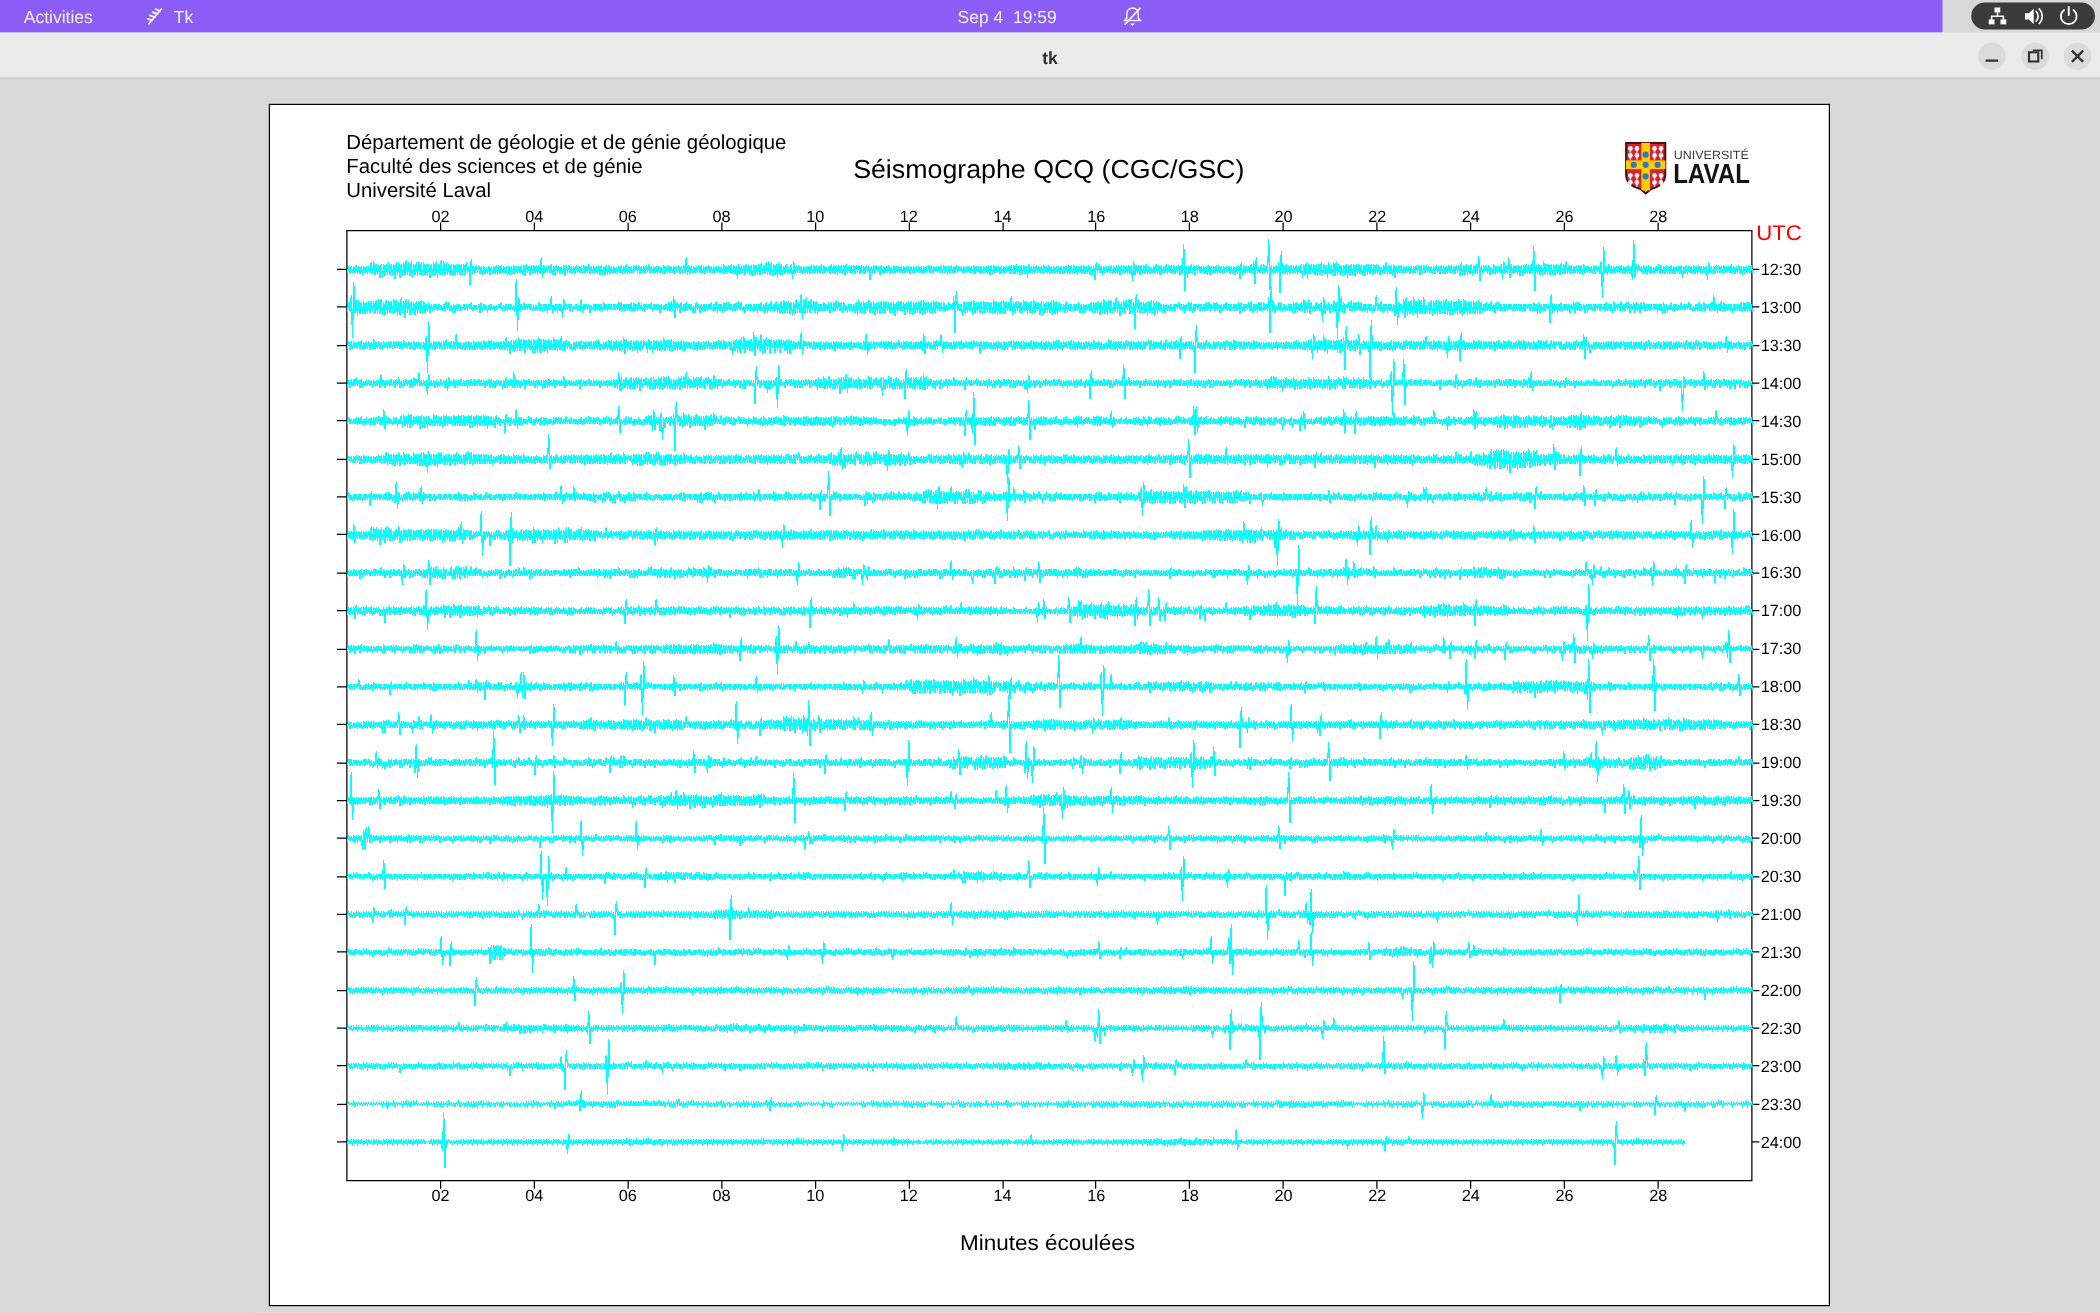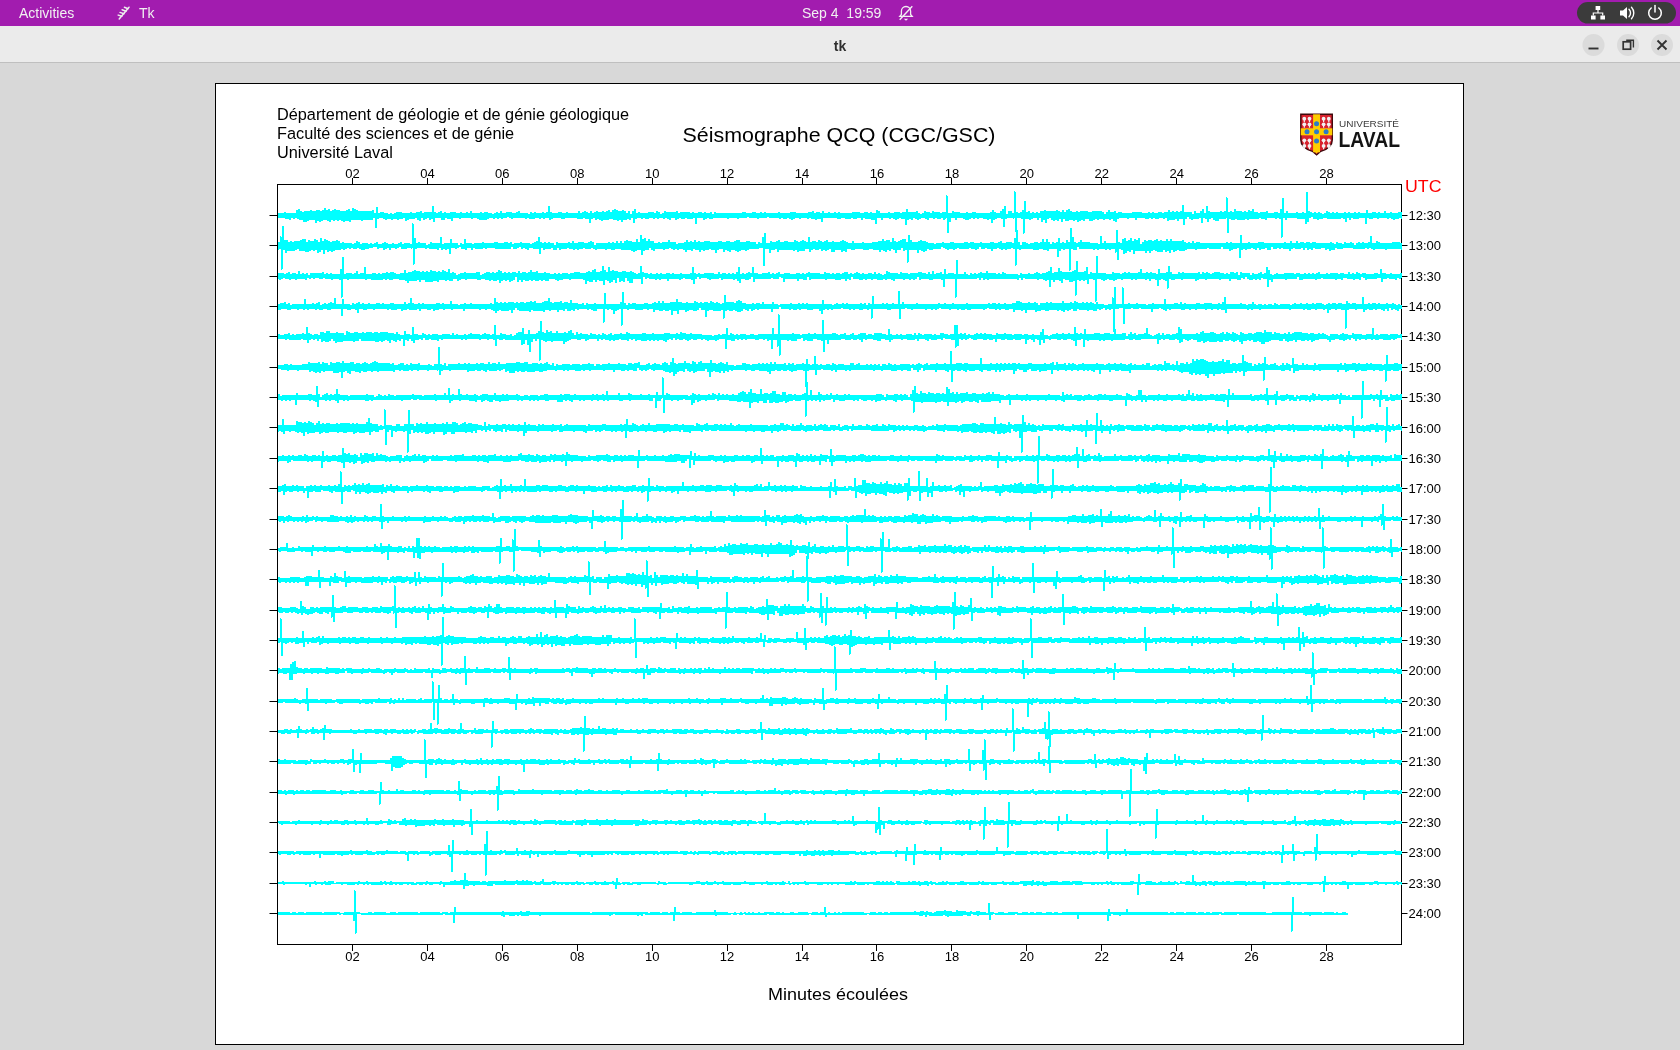--- a/index.html
+++ b/index.html
@@ -1,30 +1,30 @@
 <!DOCTYPE html>
 <html><head><meta charset="utf-8">
 <style>
 * { margin:0; padding:0; box-sizing:border-box; }
 html,body { width:1680px; height:1050px; overflow:hidden; background:#d8d8d8;
   font-family:"Liberation Sans", sans-serif; }
-#topbar { position:absolute; left:0; top:0; width:1680px; height:26px; background:#a21caf;text-decoration:underline; }
+#topbar { position:absolute; left:0; top:0; width:1554px; height:26px; background:#8b5cf6;text-decoration:underline; }
 #topbar .t { position:absolute; top:0; height:26px; line-height:26px; color:#f1f1f1; font-size:14px; }
 #titlebar { position:absolute; left:0; top:26px; width:1680px; height:37px; background:#ebebeb;
   border-bottom:1px solid #bfbfbf; }
 #titlebar .cap { position:absolute; left:0; width:100%; text-align:center; top:0; height:37px;
   line-height:41px; font-size:14px; font-weight:bold; color:#303030; }
 #canvas { position:absolute; left:214.5px; top:83px; width:1249.5px; height:961.5px;
   background:#fff; border:1.5px solid #000; }
 svg.page { position:absolute; left:0; top:0; }
 </style></head>
 <body>
 <div id="topbar">
   <span class="t" style="left:19px">Activities</span>
-  <span class="t" style="left:802px">Sep 4&nbsp;&nbsp;19:59</span>
+  <span class="t" style="left:766px">Sep 4&nbsp;&nbsp;19:59</span>
 </div>
 <div id="titlebar">
     <div class="cap">tk</div>
   </div>
 <svg style="position:absolute;left:0;top:0" width="1680" height="26" viewBox="0 0 1680 26">
 <g transform="translate(116,4)" stroke="#ededed" stroke-width="1.5" fill="none" stroke-linecap="round">
 <path d="M3.2 15 L13 3.2"></path>
 <path d="M5.8 12.2 l-3.6 -1.1 M7.9 9.7 l-3.9 -1.3 M10 7.2 l-3.9 -1.4 M12 4.8 l-3.6 -1.5"></path>
 </g>
 <text x="139" y="18" font-size="14" fill="#f1f1f1">Tk</text>

